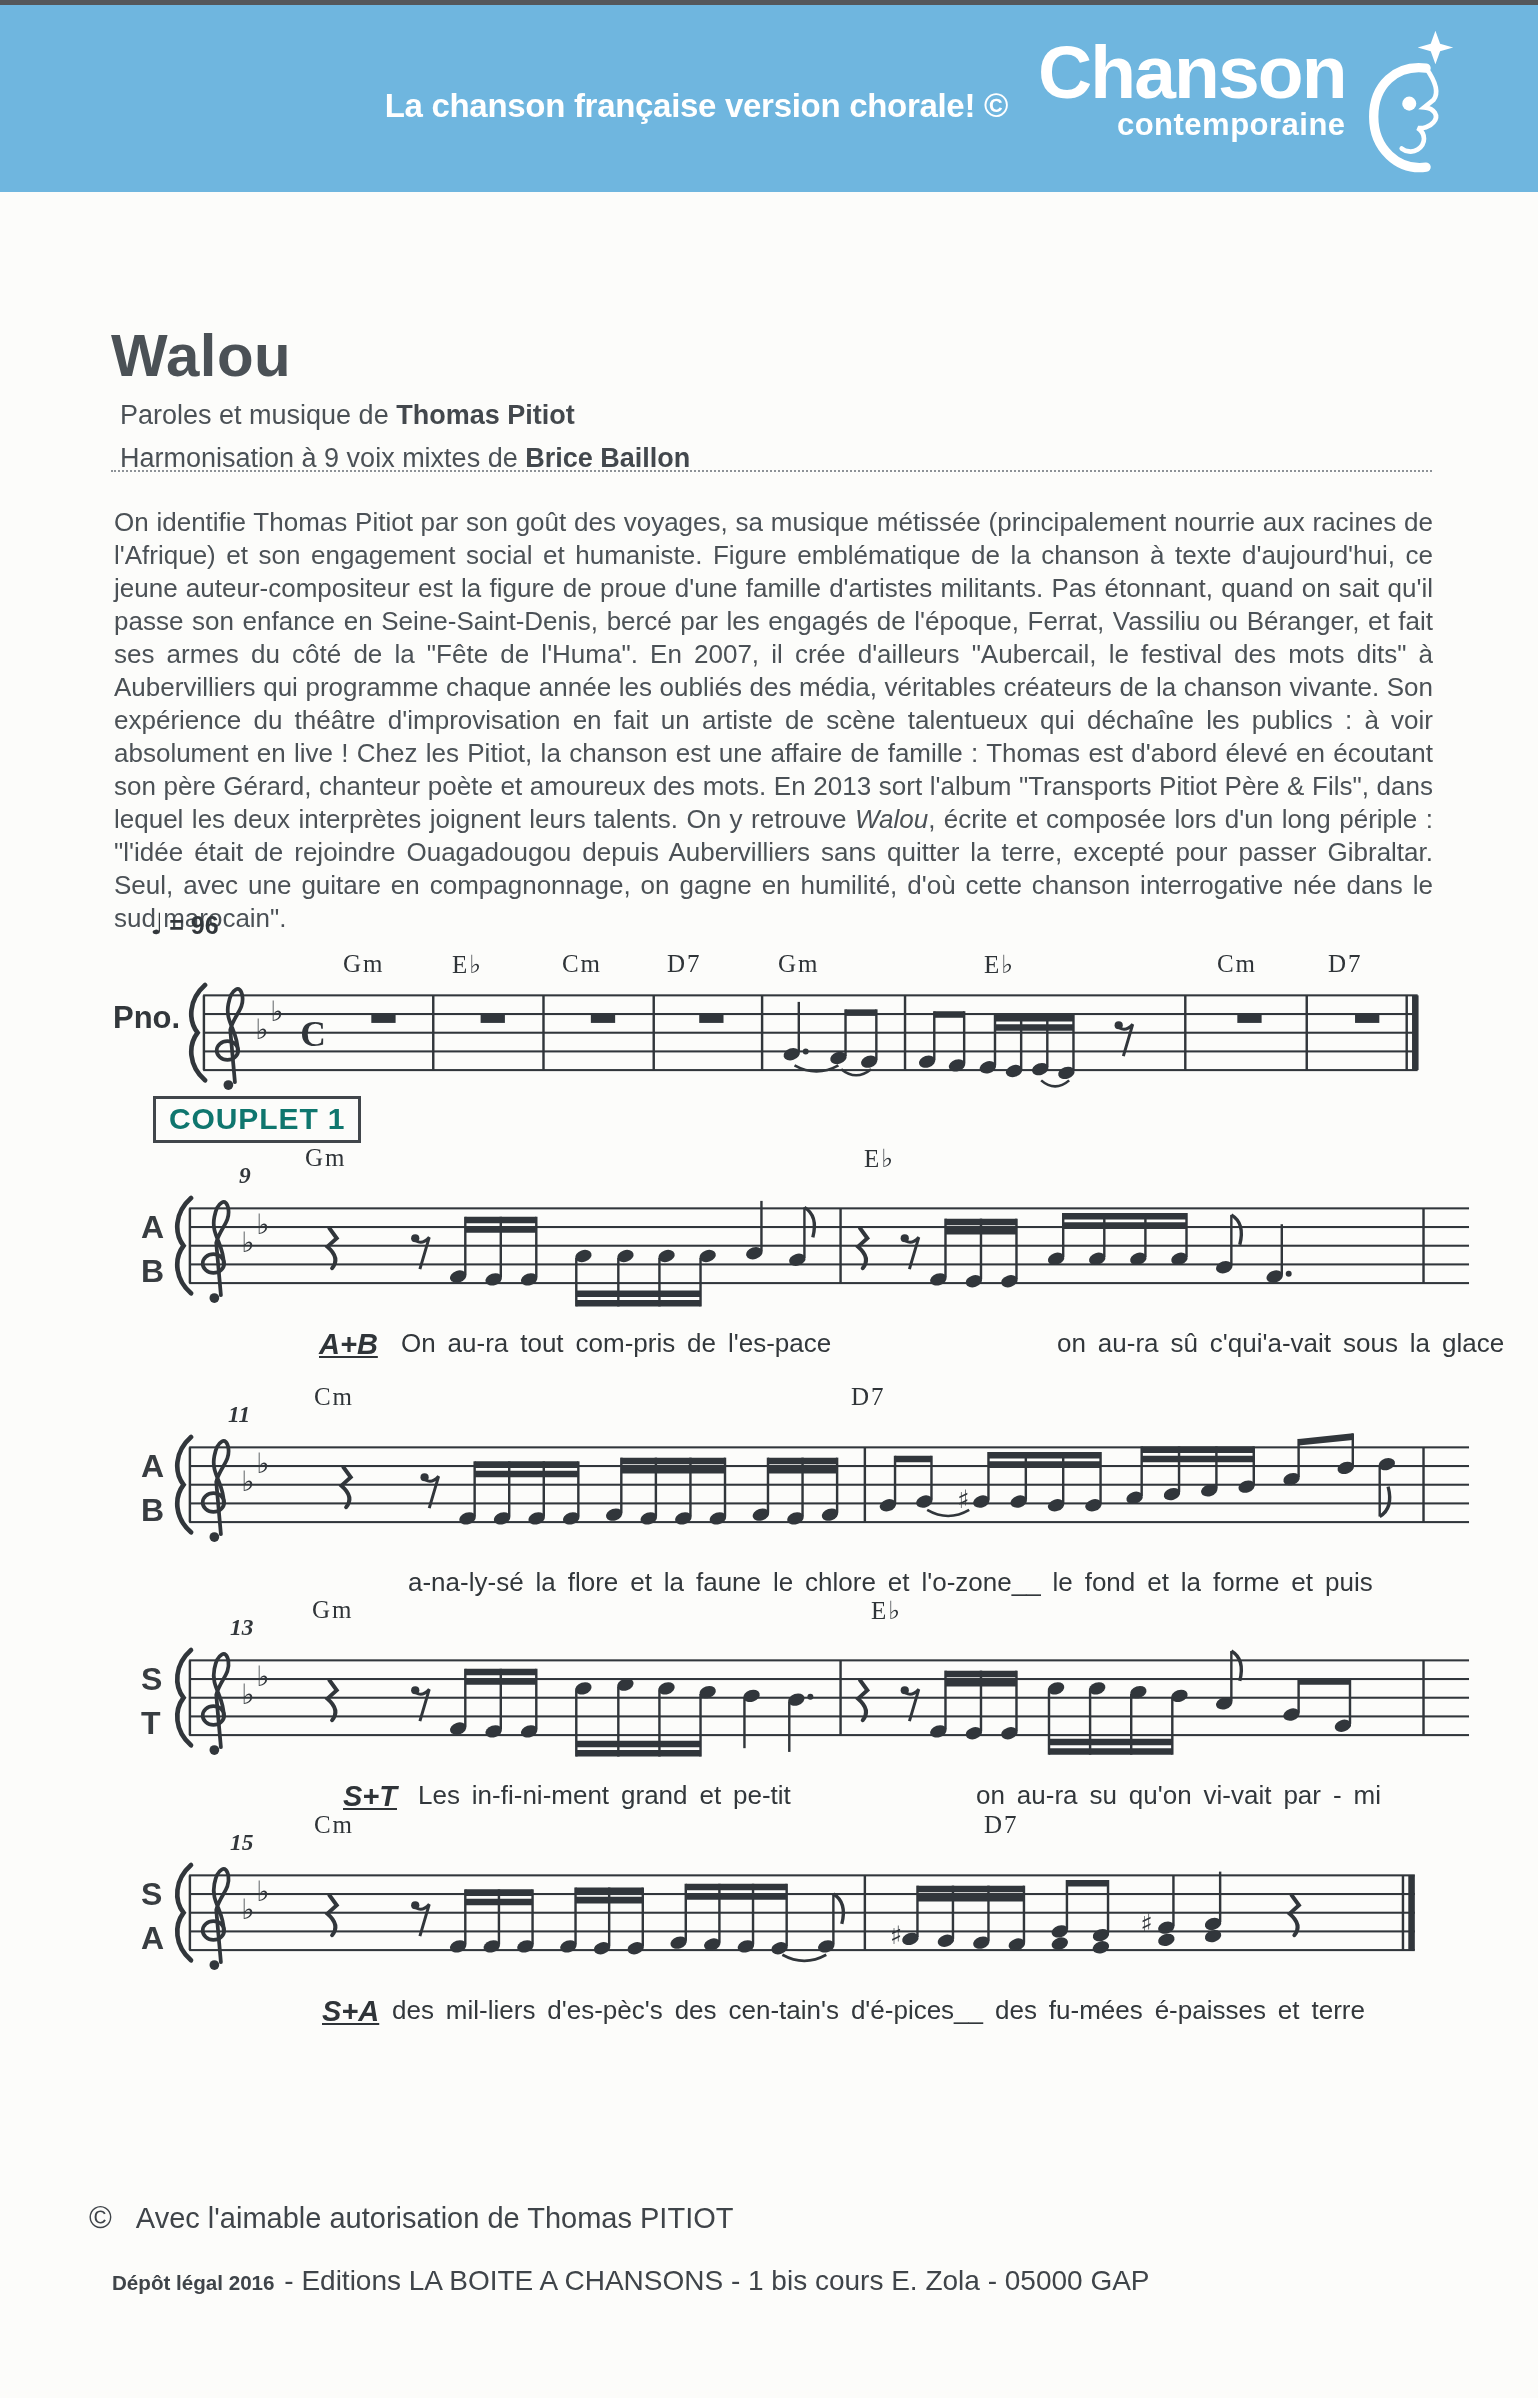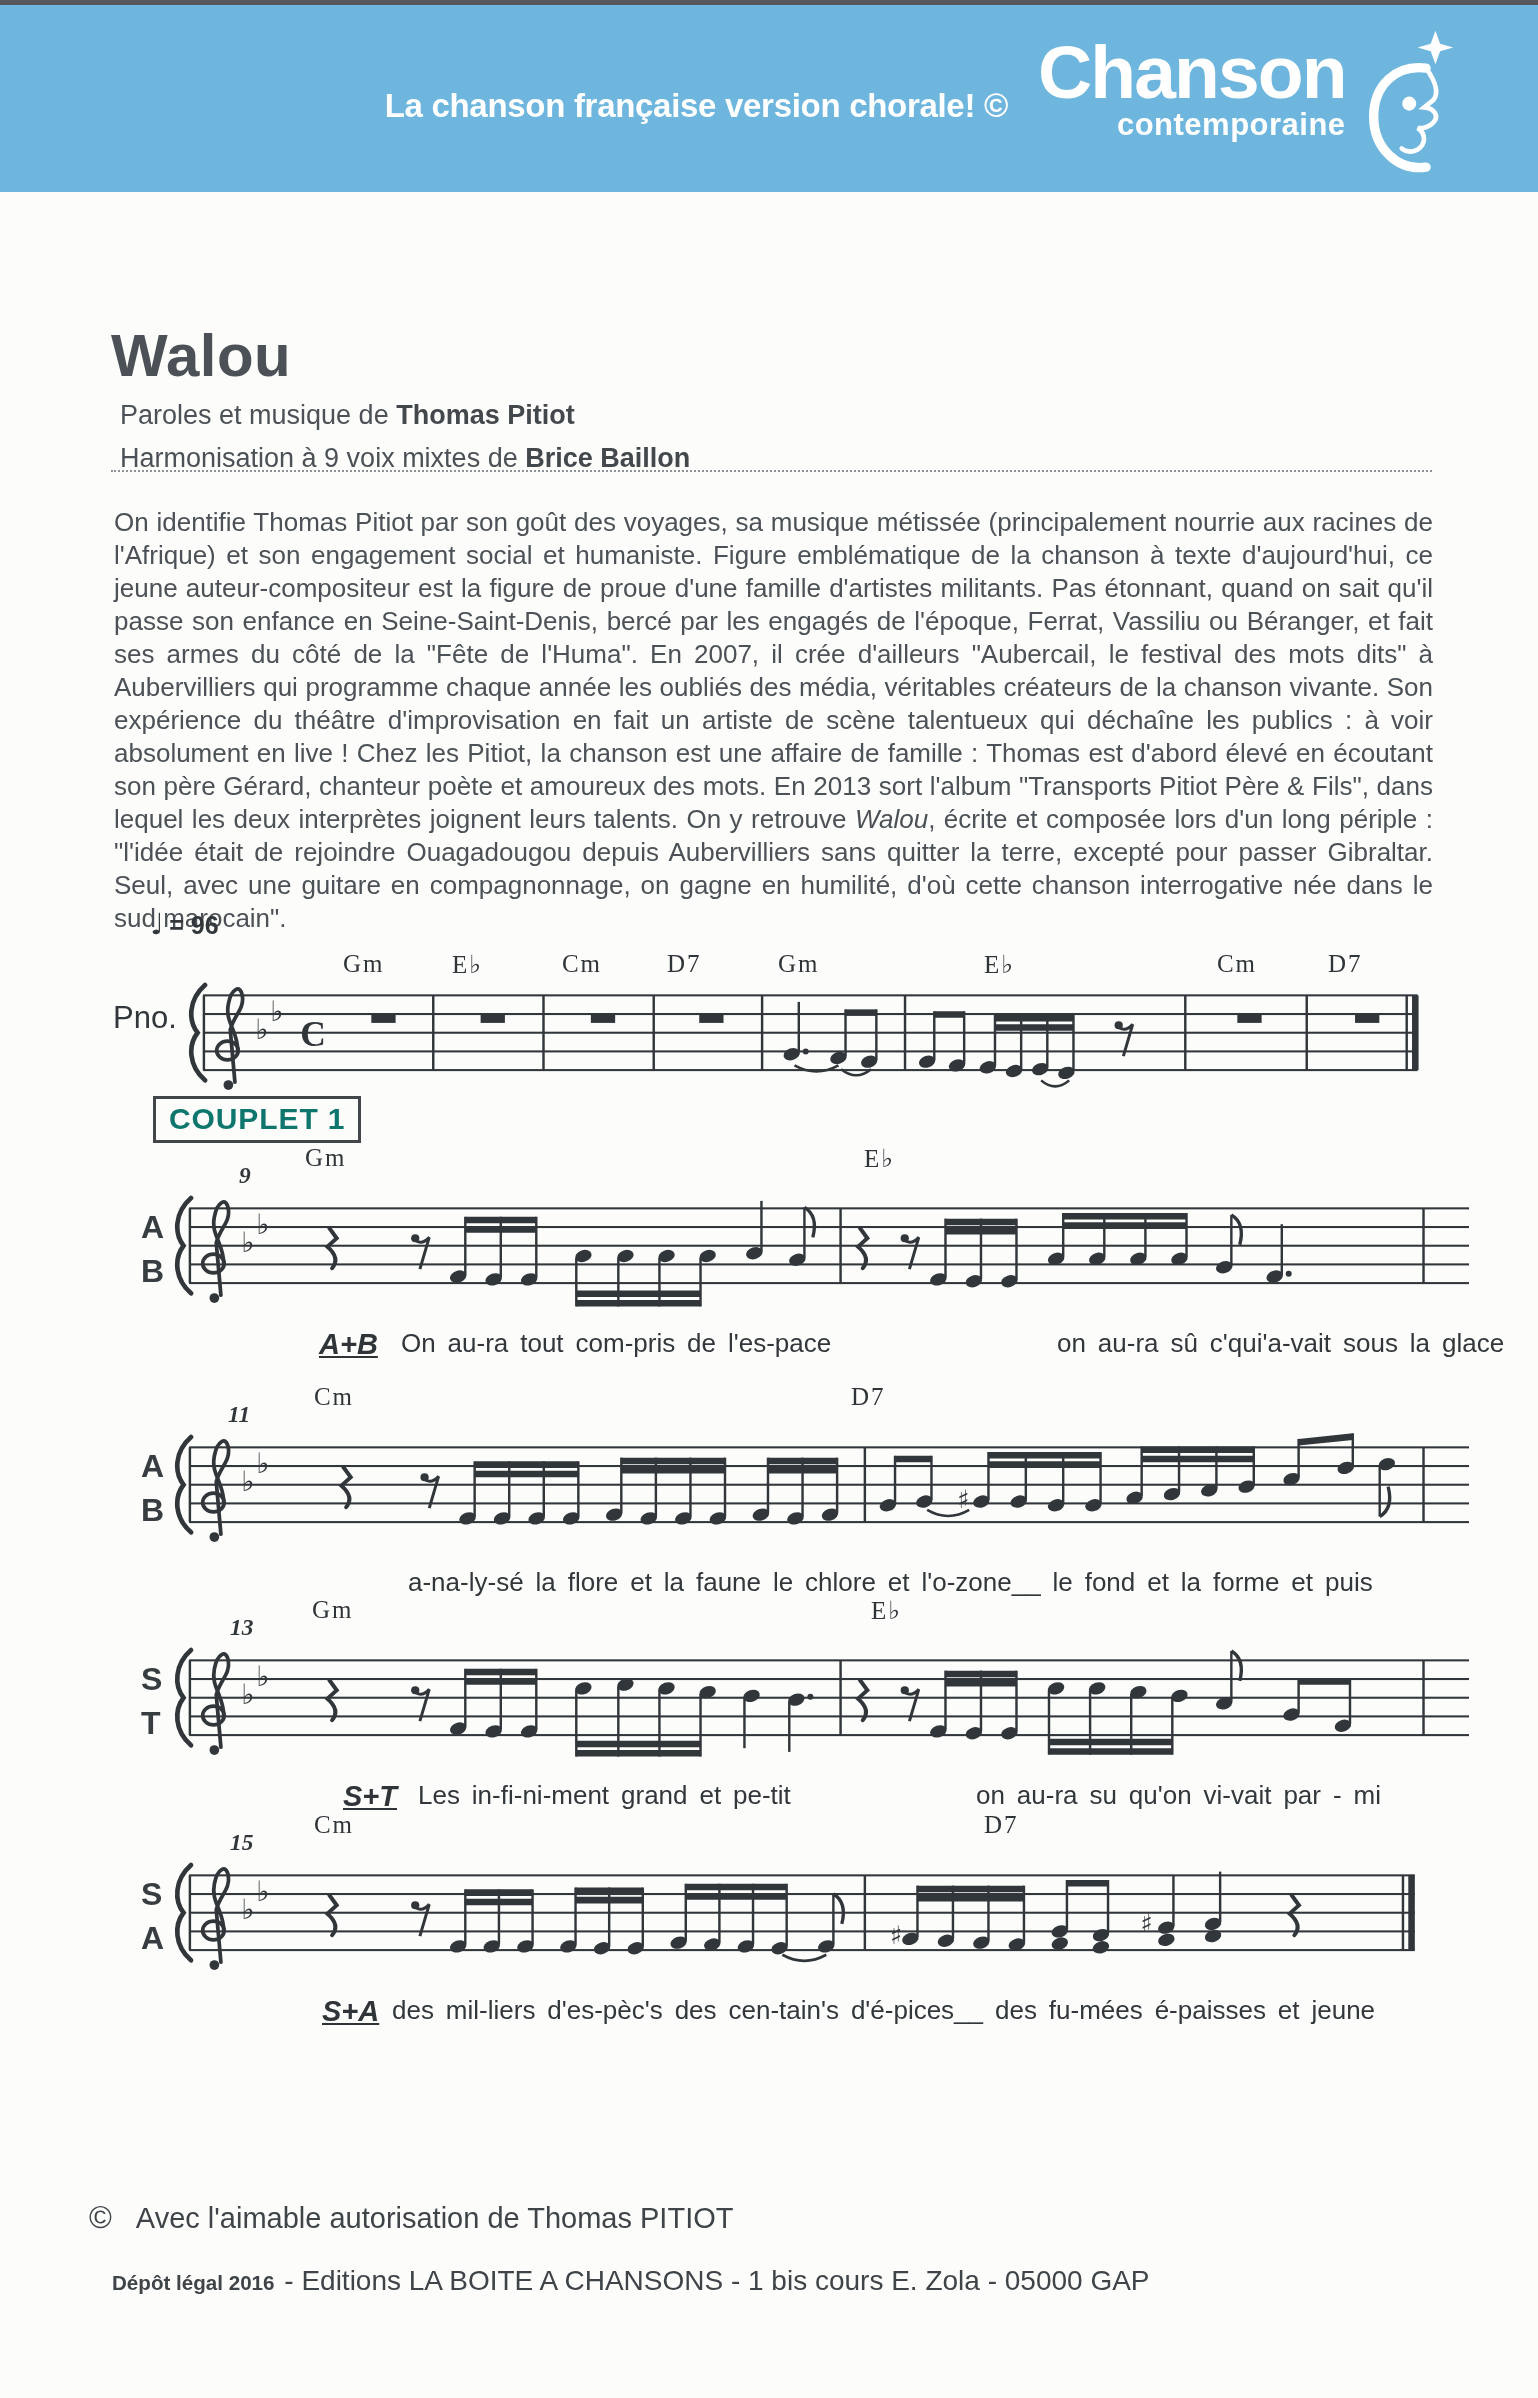--- a/index.html
+++ b/index.html
@@ -25,21 +25,21 @@
   
   .tempo{position:absolute;top:907px;left:150px;font-size:25px;color:#32373b;font-weight:bold;}
   .tempo .notechar{font-family:"DejaVu Sans",sans-serif;font-size:29px;margin-right:5.6px;}
   .couplet{position:absolute;top:1096px;left:153px;border:3.3px solid #41464b;color:#0f766e;
            font-size:30px;font-weight:bold;letter-spacing:0.9px;padding:2.8px 13px 4.7px 13px;background:transparent;}
   .sys{position:absolute;left:0;width:1538px;height:244px;pointer-events:none;margin-left:47px;}
   .chord{position:absolute;font-family:"Liberation Serif",serif;font-size:25px;color:#2f3438;letter-spacing:1.9px;}
   .mnum{position:absolute;font-family:"Liberation Serif",serif;font-style:italic;font-weight:bold;
         font-size:23.4px;color:#32373b;}
   .vlabel{position:absolute;font-weight:bold;font-size:32px;color:#383d41;}
-  .pno{position:absolute;font-weight:normal;font-size:31px;color:#32373b;}
+  .pno{position:absolute;font-weight:bold;font-size:31px;color:#32373b;}
   .staffsvg{position:absolute;left:0;}
   .lyrics{position:absolute;left:0;width:100%;height:45px;}
   .lyr{position:absolute;font-size:26px;color:#32373b;word-spacing:4.7px;white-space:nowrap;}
   .lyrlabel{position:absolute;font-weight:bold;font-style:italic;text-decoration:underline;
             font-size:29px;color:#2f3438;white-space:nowrap;}
   
   .auth{position:absolute;top:2200px;left:89px;font-size:29px;color:#3f4449;}
   .auth .copy{font-size:31px;margin-right:24px;}
   .legal{position:absolute;top:2265px;left:112px;color:#3f4449;white-space:nowrap;}
   .legal .small{font-size:20.6px;font-weight:bold;margin-right:5.6px;}
@@ -487,21 +487,21 @@
           <line x1="1203.6" y1="79" x2="1203.6" y2="25" stroke="#31363b" stroke-width="2.6"></line>
           <ellipse cx="1246" cy="77" rx="9" ry="6.3" fill="#31363b" transform="rotate(-18 1246 77)"></ellipse>
           <ellipse cx="1246" cy="90" rx="9" ry="6.3" fill="#31363b" transform="rotate(-18 1246 90)"></ellipse>
           <line x1="1253.6" y1="75" x2="1253.6" y2="21" stroke="#31363b" stroke-width="2.6"></line>
           <path d="M1330,46 l8,11 l-10,9 q14,12 5,23" stroke="#31363b" stroke-width="4.2" fill="none" stroke-linecap="round"></path>
           <rect x="1448" y="25" width="2.6" height="80" fill="#31363b"></rect>
           <rect x="1455" y="25" width="7" height="80" fill="#31363b"></rect>
         </svg>
         <div class="lyrics" style="top: 190px;">
           <span class="lyrlabel" style="left: 275px;">S+A</span>
-          <span class="lyr" style="left: 345px;">des mil-liers d'es-pèc's des cen-tain's d'é-pices__ des fu-mées é-paisses et jeune</span>
+          <span class="lyr" style="left: 345px;">des mil-liers d'es-pèc's des cen-tain's d'é-pices__ des fu-mées é-paisses et terre</span>
         </div>
       </div>
     </div>
 
   <div class="auth">
     <span class="copy">©</span><span>Avec l'aimable autorisation de Thomas PITIOT</span>
   </div>
   <div class="legal">
     <span class="small">Dépôt légal 2016</span>
     <span class="rest">- Editions LA BOITE A CHANSONS - 1 bis cours E. Zola - 05000 GAP</span>

